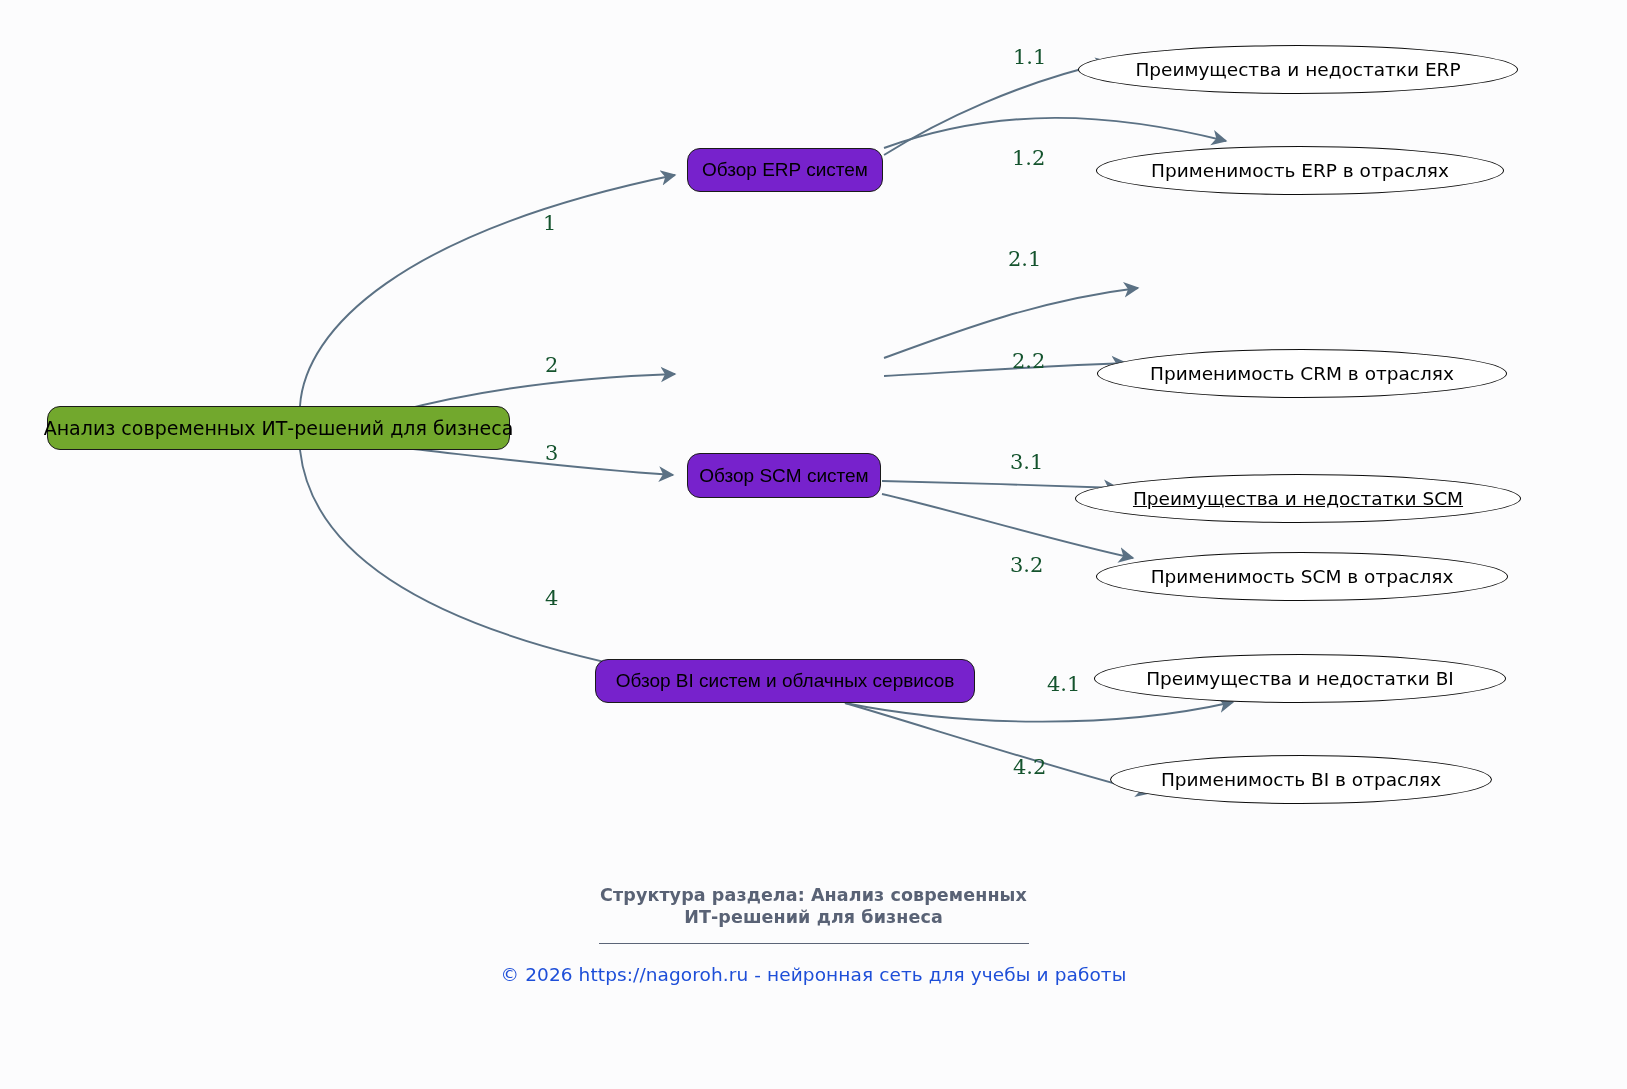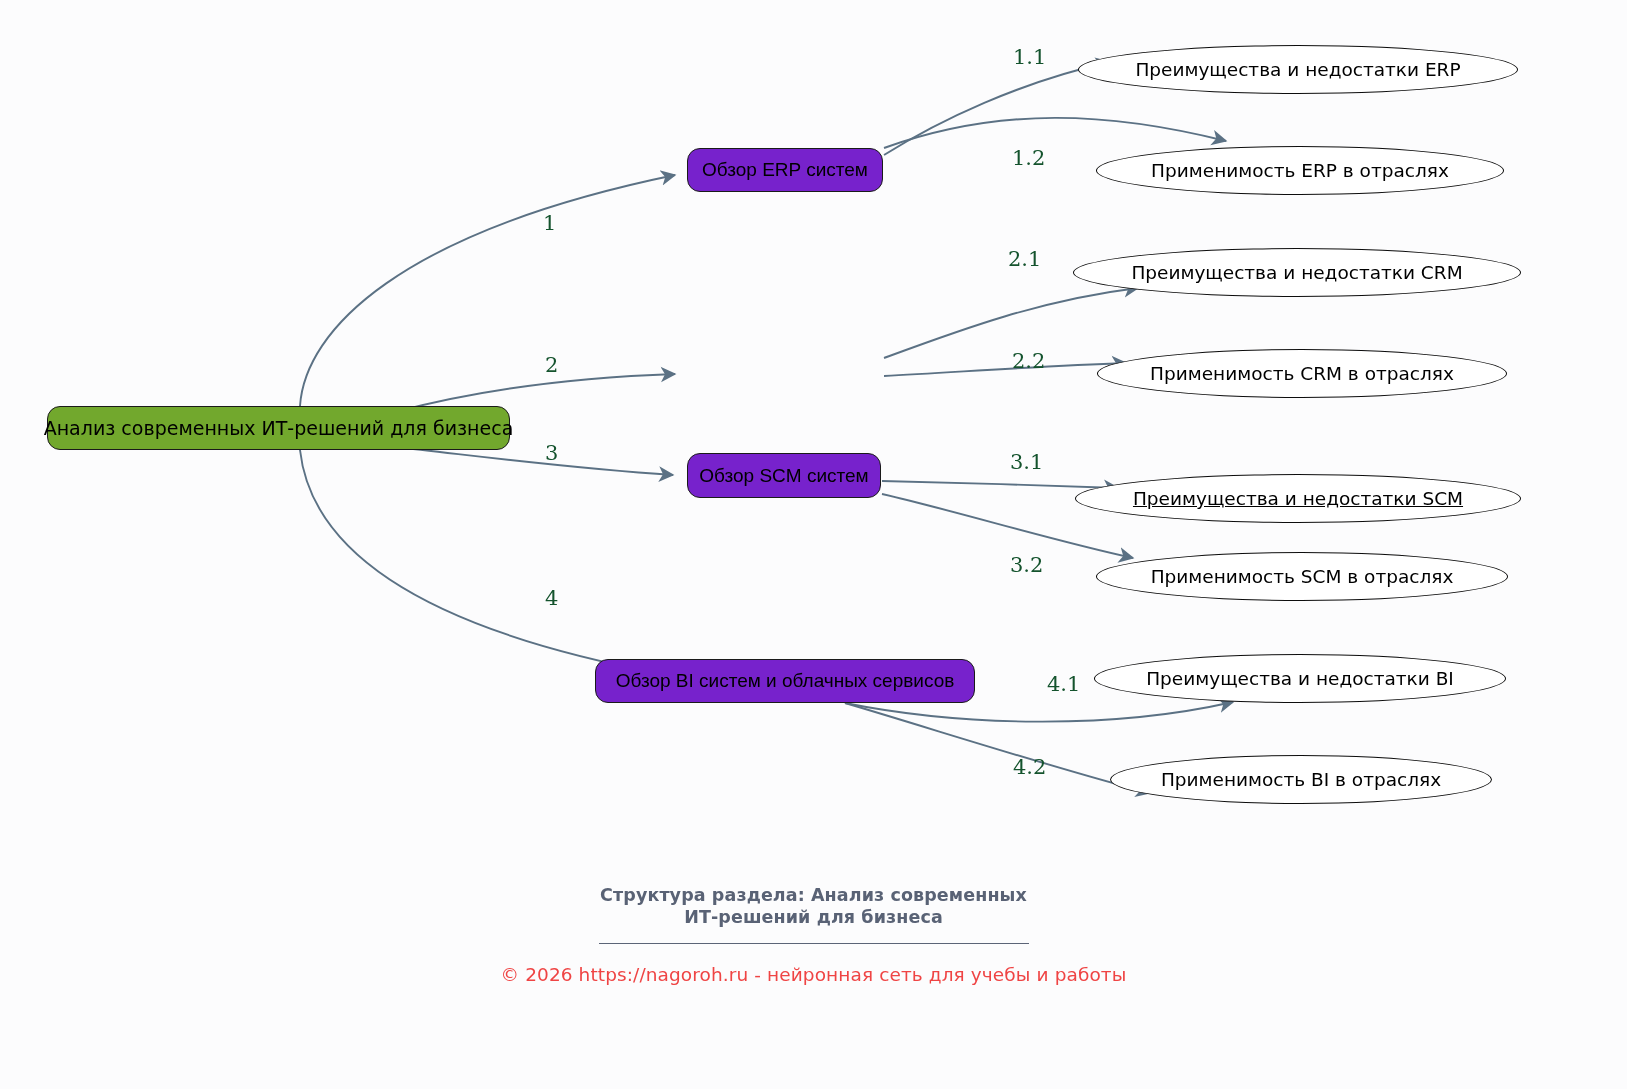--- a/index.html
+++ b/index.html
@@ -83,21 +83,21 @@
   #footer-divider {
     margin: 14px auto 0 auto;
     width: 430px;
     height: 1px;
     background: #5b6477;
   }
   #footer-copy {
     margin-top: 20px;
     font-family: "DejaVu Sans", sans-serif;
     font-size: 18.5px;
-    color: #ef4444;
+    color: #1d4ed8;
     letter-spacing: 0.1px;
   }
 </style>
 </head>
 <body>
 
 <div id="canvas">
 
   <svg id="edges-layer" viewBox="0 0 1627 1089" width="1627" height="1089">
     <defs>
@@ -140,23 +140,20 @@
   </div>
   <div class="edge-label sub" style="left:1013px; top:45px;">1.1</div>
 
   <div class="node node-leaf" style="left:1096px; top:146px; width:408px; height:49px;">
     <span>Применимость ERP в отраслях</span>
   </div>
   <div class="edge-label sub" style="left:1012px; top:146px;">1.2</div>
 
   <div class="edge-label" style="left:545px; top:353px;">2</div>
 
-  <div class="node node-leaf" style="left:1073px; top:248px; width:448px; height:49px;">
-    <span>Преимущества и недостатки CRM</span>
-  </div>
   <div class="edge-label sub" style="left:1008px; top:247px;">2.1</div>
 
   <div class="node node-leaf" style="left:1097px; top:349px; width:410px; height:49px;">
     <span>Применимость CRM в отраслях</span>
   </div>
   <div class="edge-label sub" style="left:1012px; top:349px;">2.2</div>
 
   <div class="node node-branch" style="left:687px; top:453px; width:194px; height:45px;">
     <span>Обзор SCM систем</span>
   </div>

